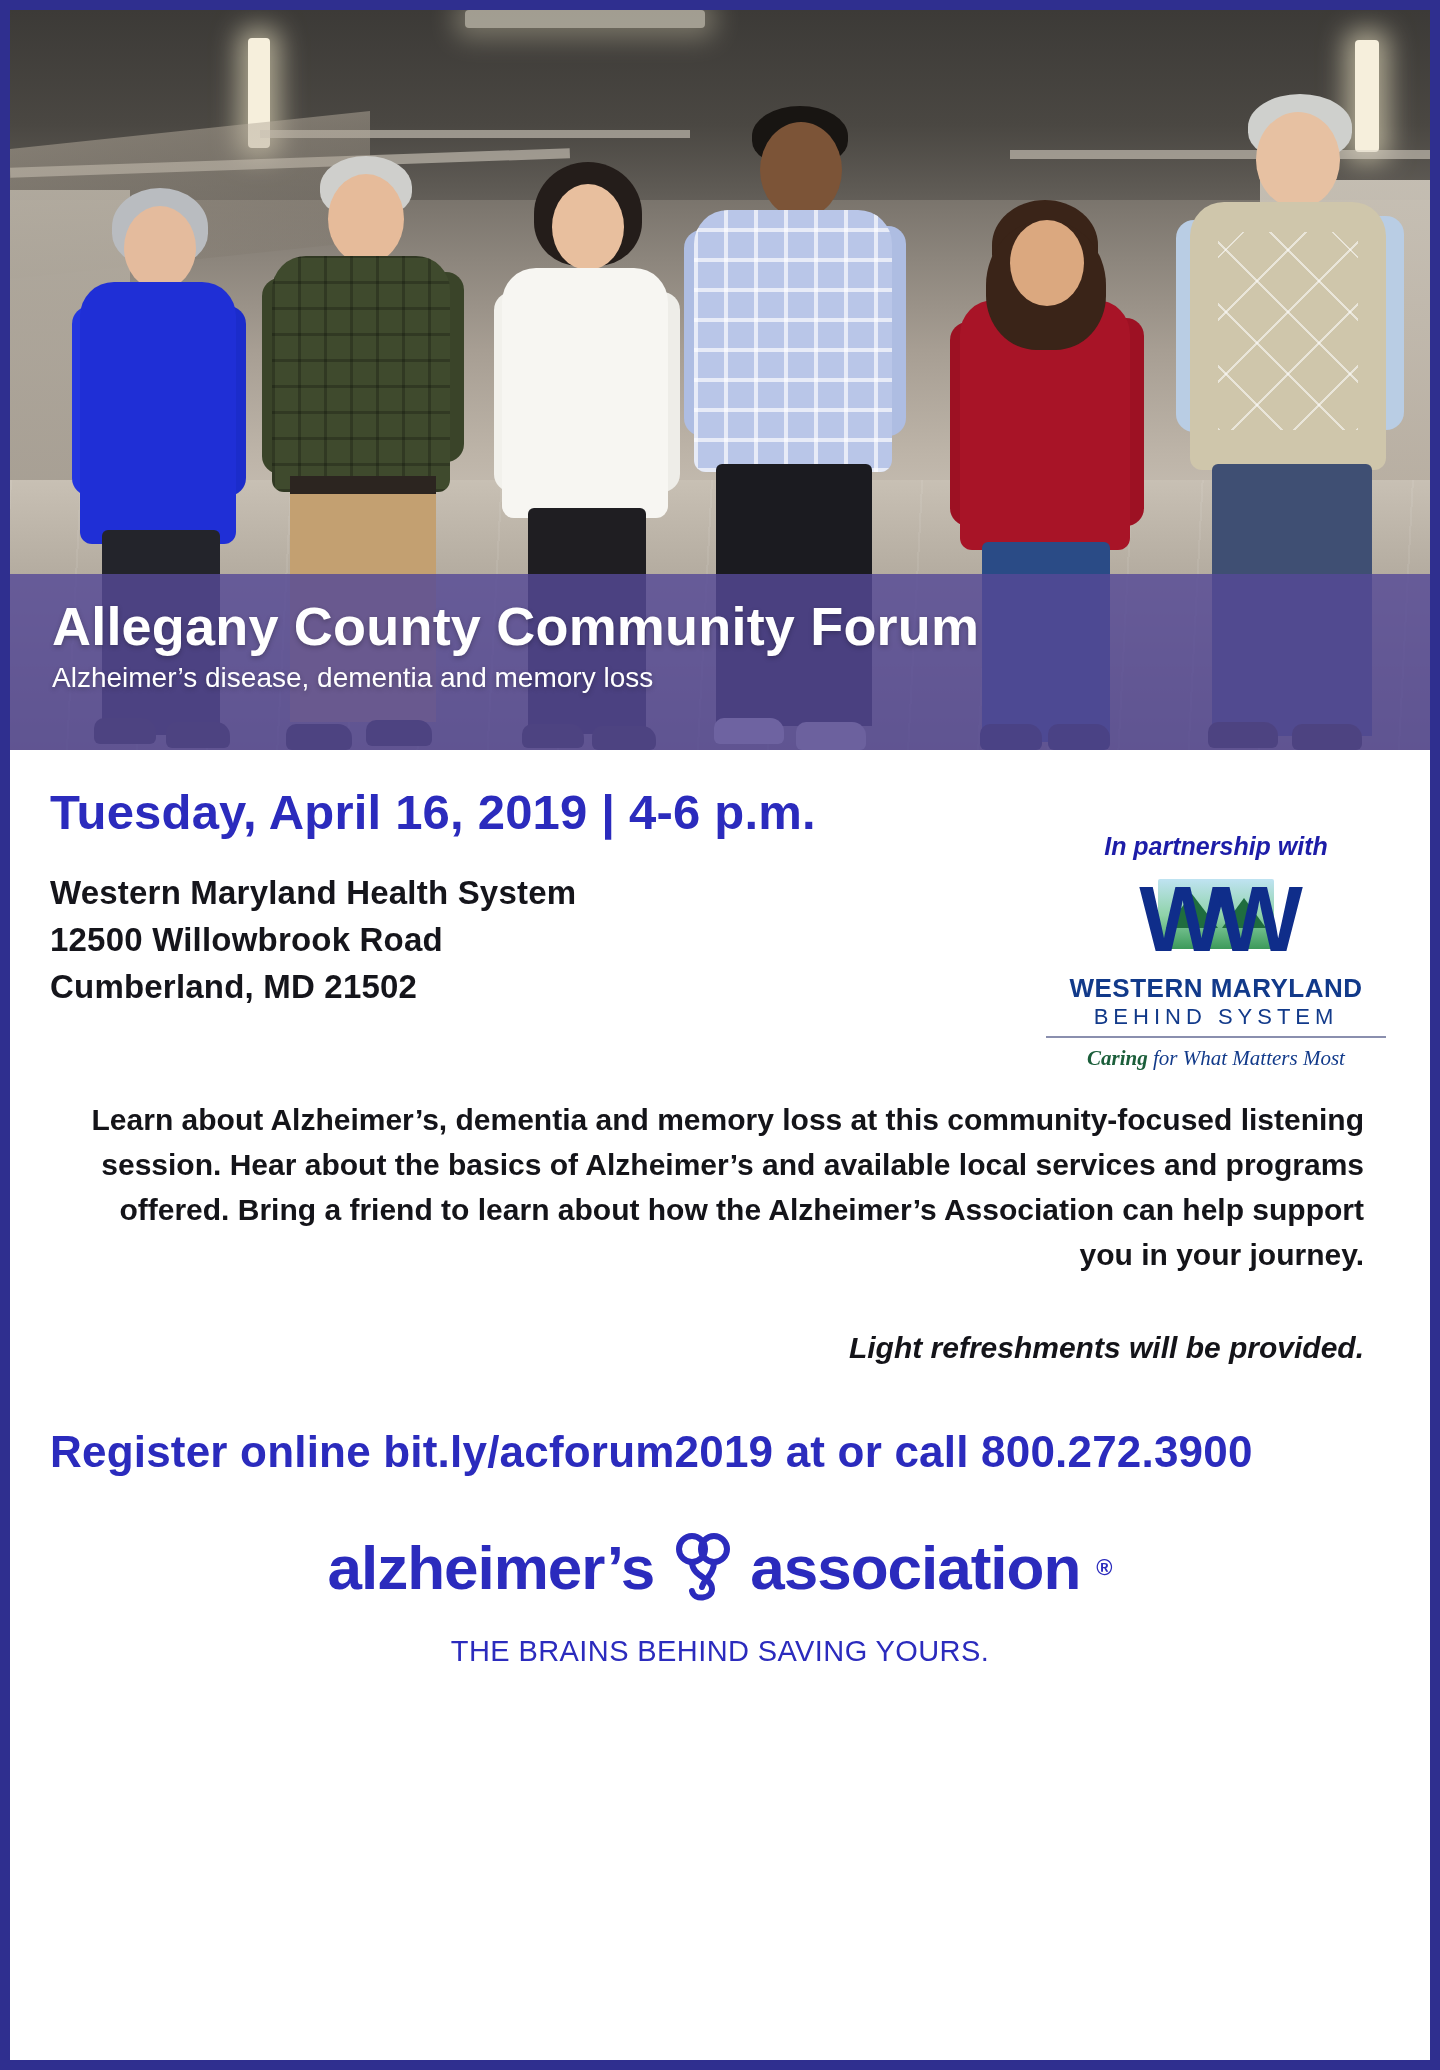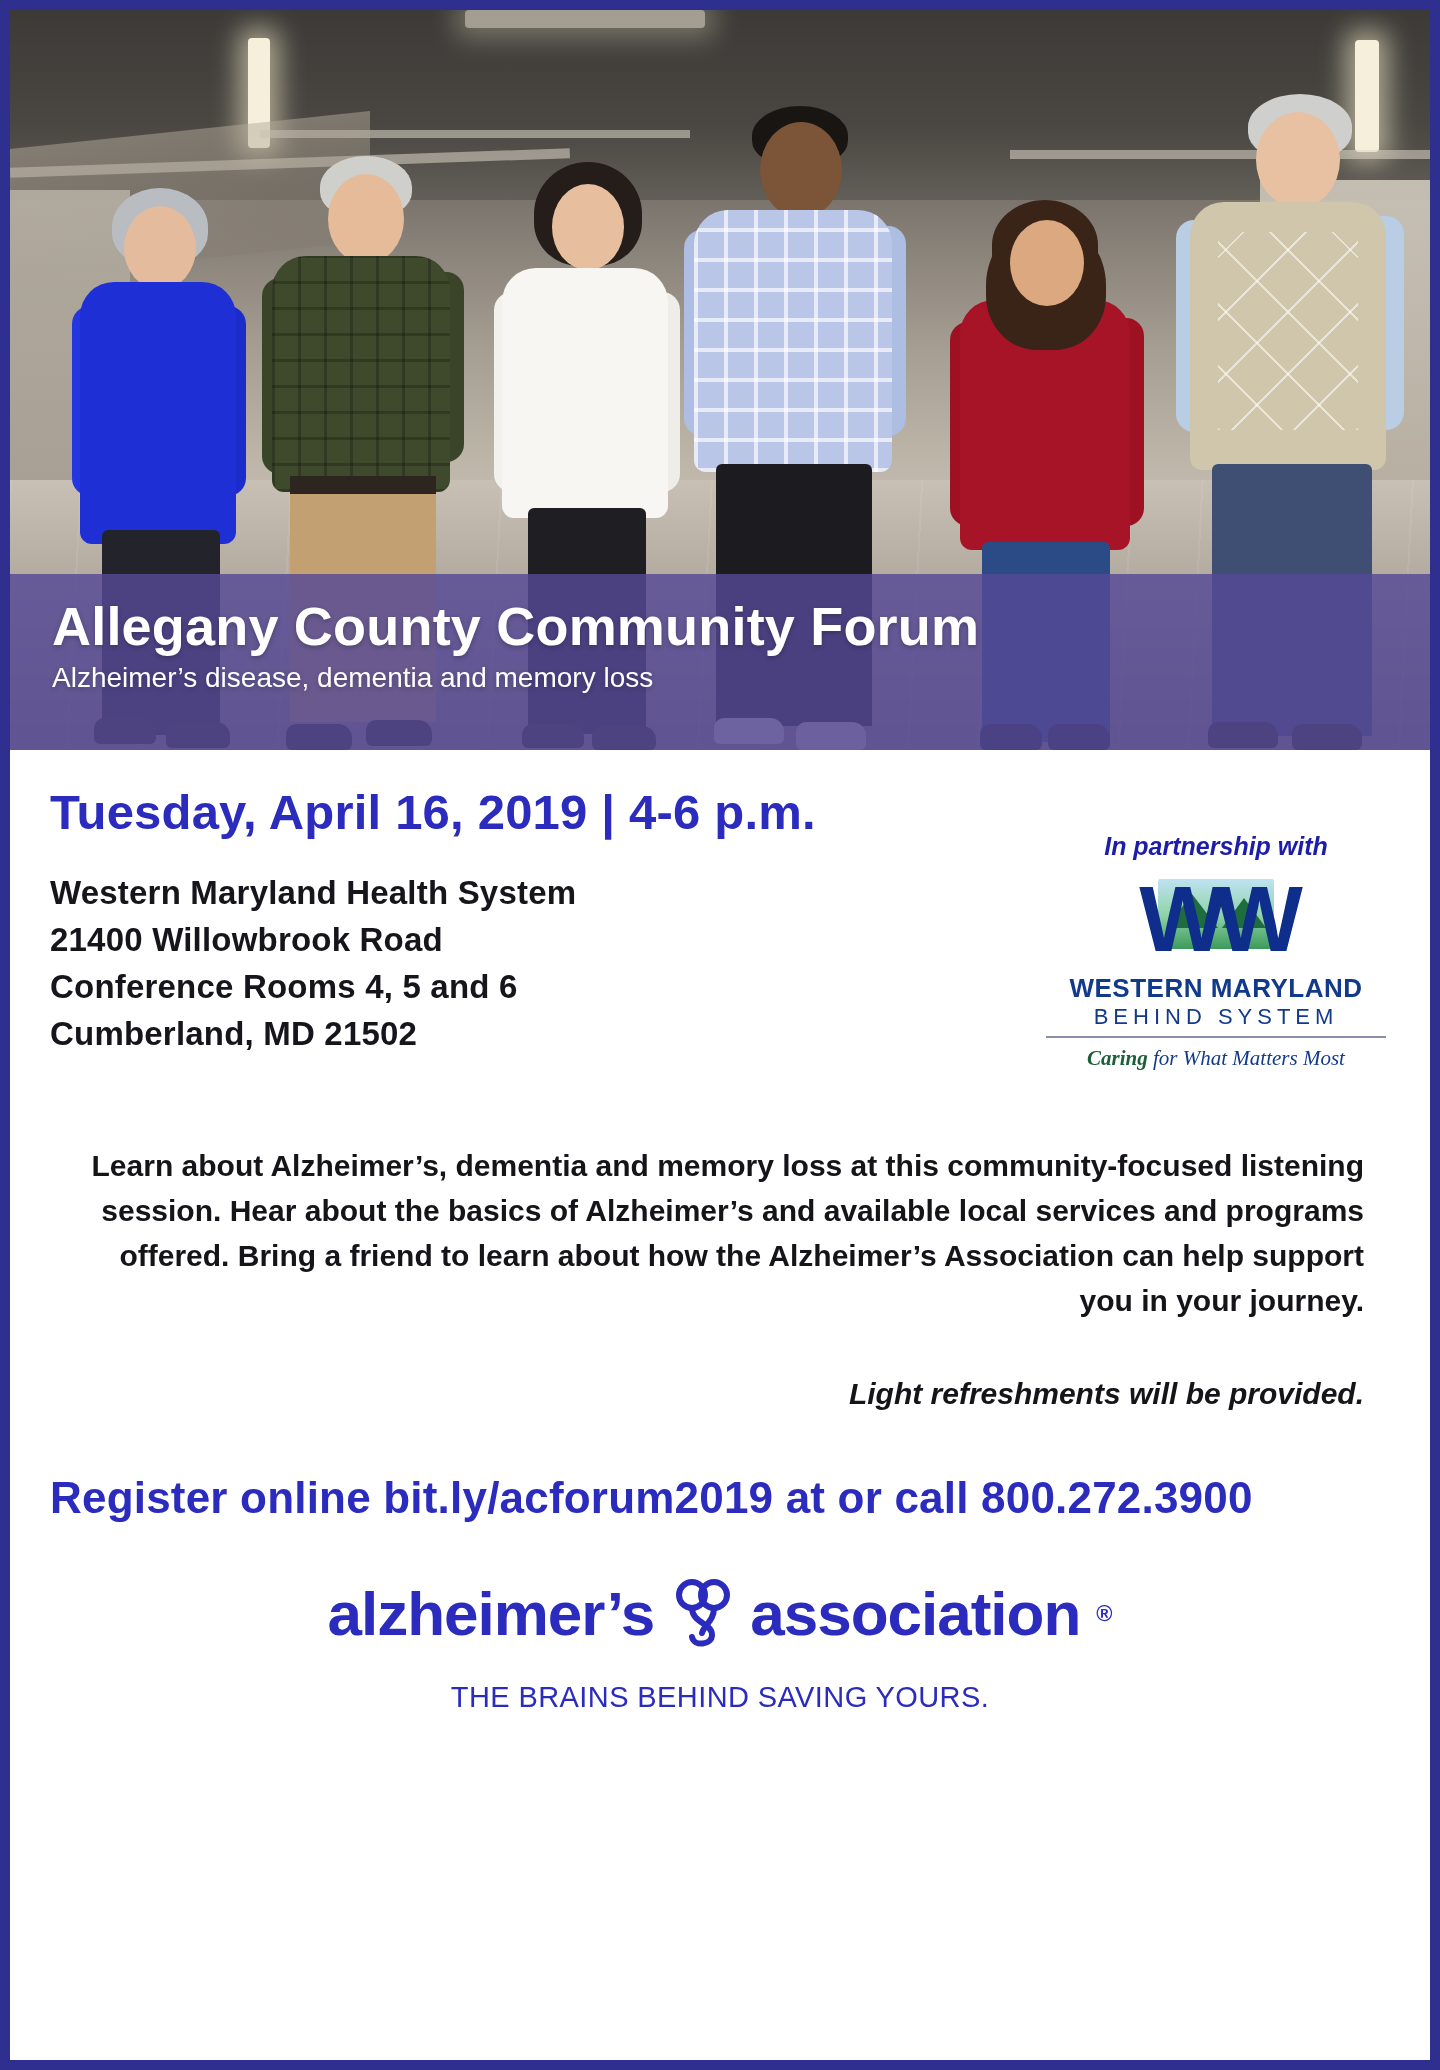--- a/index.html
+++ b/index.html
@@ -454,22 +454,21 @@
       <div class="hero-sub">Alzheimer’s disease, dementia and memory loss</div>
     </div>
   </div>
 
   <div class="content">
 
     <div class="date-line">Tuesday, April 16, 2019 | 4-6 p.m.</div>
 
     <div class="addr-block">
       <div>Western Maryland Health System</div>
-      <div>21400 Willowbrook Road</div>
-      <div>Conference Rooms 4, 5 and 6</div>
+      <div>12500 Willowbrook Road</div>
       <div>Cumberland, MD 21502</div>
     </div>
 
     <div class="partner">
       <div class="partner-label">In partnership with</div>
       <div class="wmhs-mark">
         <div class="wmhs-scene">
           <div class="wmhs-mountain wmhs-m1"></div>
           <div class="wmhs-mountain wmhs-m2"></div>
         </div>

